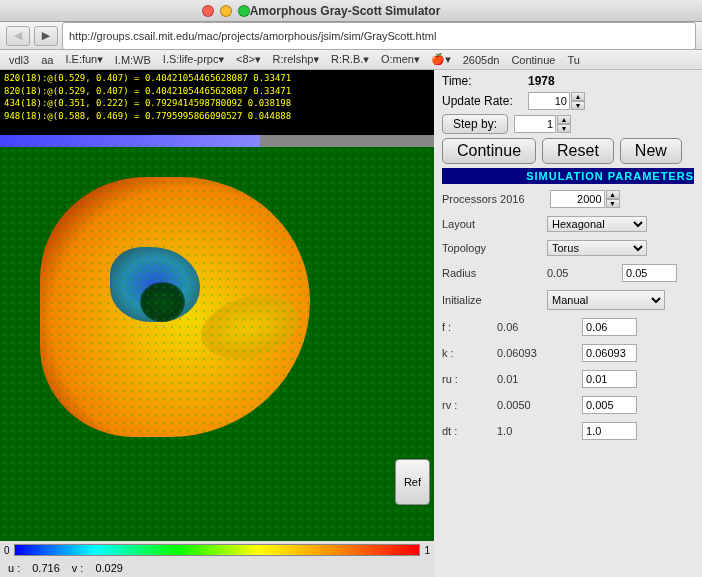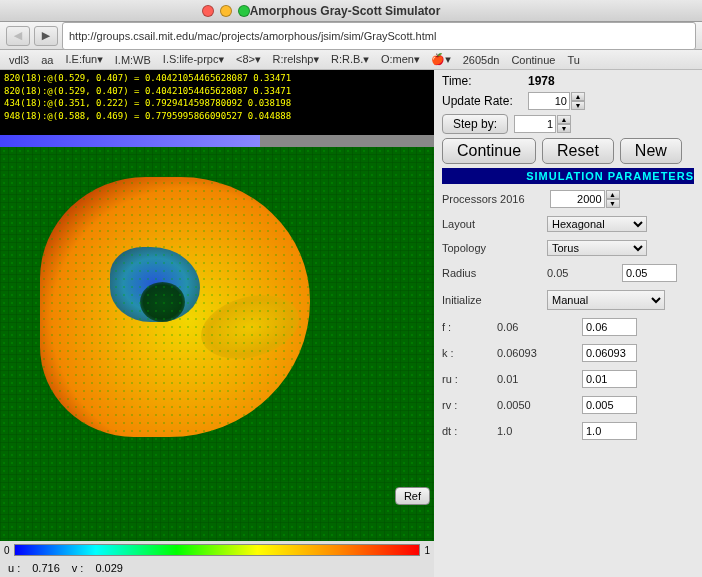--- a/index.html
+++ b/index.html
@@ -328,21 +328,21 @@
         repeating-linear-gradient(0deg, rgba(0,80,0,0.5) 0px, rgba(0,80,0,0.5) 1px, transparent 1px, transparent 8px),
         repeating-linear-gradient(90deg, rgba(0,80,0,0.5) 0px, rgba(0,80,0,0.5) 1px, transparent 1px, transparent 8px);
       background-size: 8px 8px;
     }
 
     
     .ref-btn {
       position: absolute;
       bottom: 36px;
       right: 4px;
-      padding: 2px 8px;
+      padding: 16px 8px;
       background: linear-gradient(to bottom, #f5f5f5, #d5d5d5);
       border: 1px solid #888;
       border-radius: 4px;
       cursor: pointer;
       font-size: 11px;
       z-index: 10;
     }
   </style>
 </head>
 <body>

